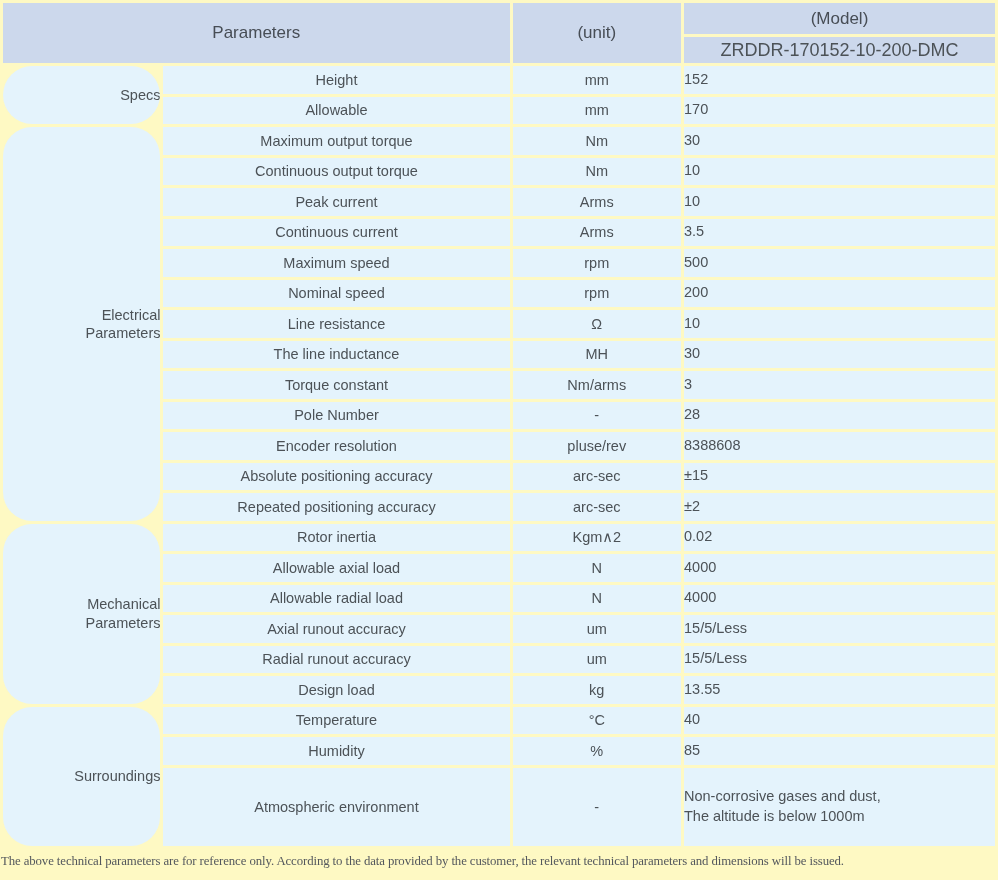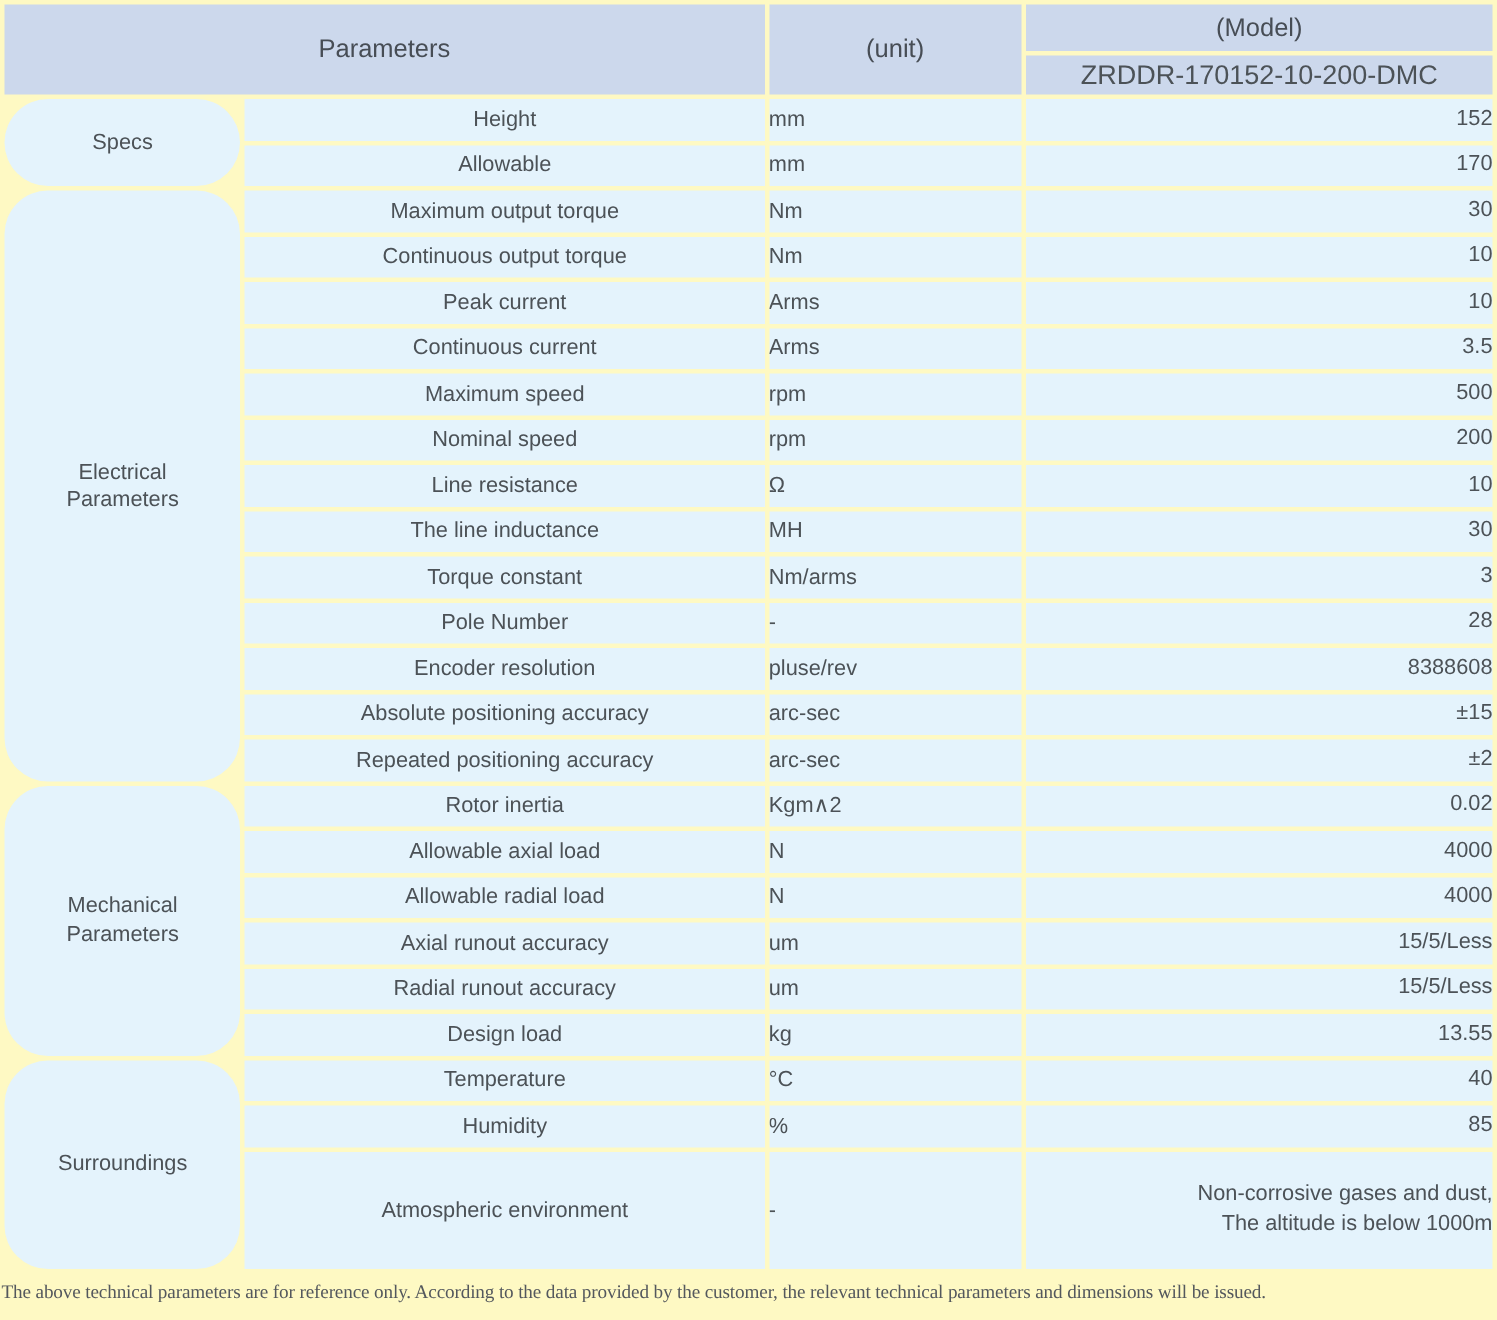--- a/index.html
+++ b/index.html
@@ -41,32 +41,32 @@
   
   tbody td {
     background: #e4f3fc;
     color: #4c5257;
     font-size: 14.5px;
     vertical-align: middle;
   }
   tbody tr { height: 27.5px; }
   tbody tr.tall { height: 78px; }
   td.group {
-    text-align: center;
+    text-align: right;
     white-space: pre-line;
     line-height: 1.25;
     border-radius: 29px;
   }
   td.param {
     text-align: center;
     padding-left: 28px;
   }
-  td.unit { text-align: left; }
+  td.unit { text-align: center; }
   td.value {
-    text-align: right;
+    text-align: left;
     white-space: pre-line;
     line-height: 1.35;
   }
   .footnote {
     margin-top: 5px;
     margin-left: 1px;
     width: 997px;
     font-size: 12.8px;
     letter-spacing: -0.1px;
     color: #54585d;

